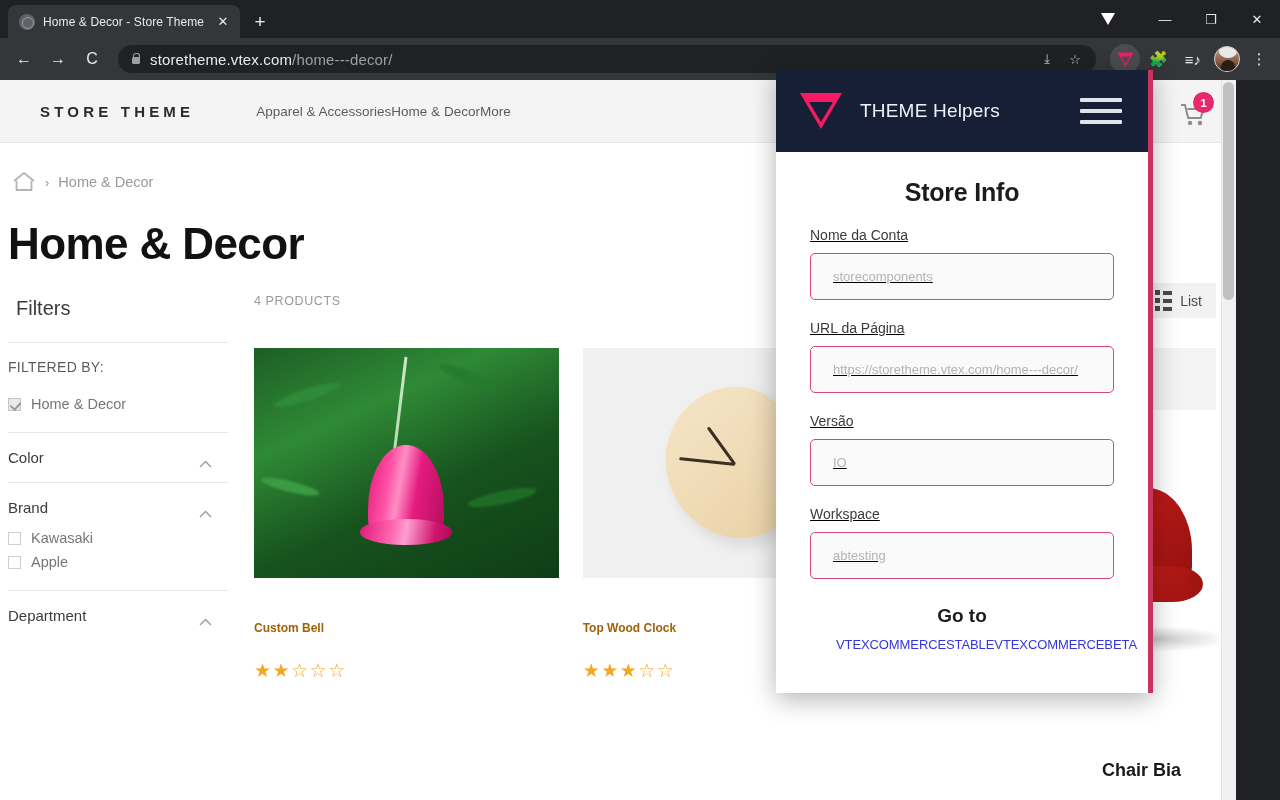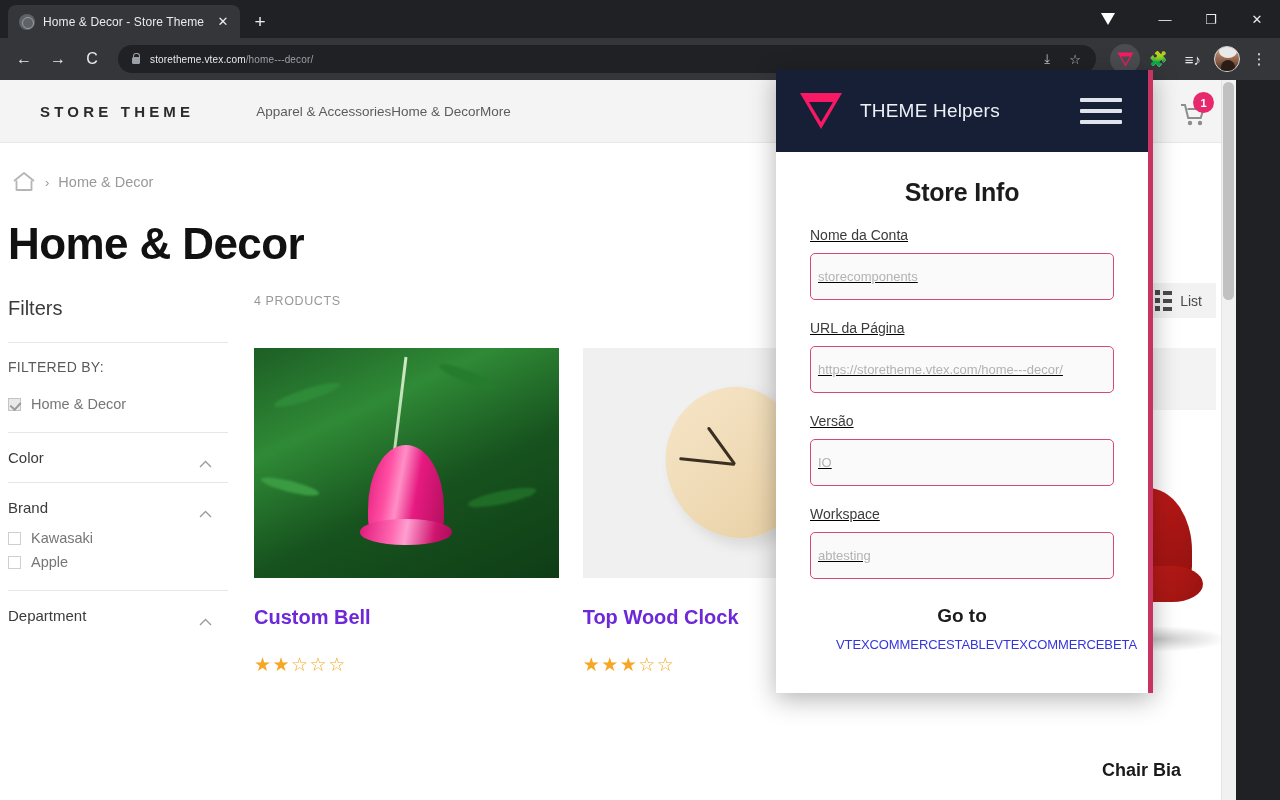--- a/index.html
+++ b/index.html
@@ -63,21 +63,21 @@
     width:32px;height:32px;display:flex;align-items:center;justify-content:center;
     color:#e8eaed; font-size:16px; border-radius:50%;
   }
   .omnibox {
     flex:1; height:28px; background:#202124; border-radius:14px; margin:0 8px;
     display:flex; align-items:center; padding:0 8px 0 12px; gap:9px;
   }
   .lock { width:11px;height:13px; position:relative; flex:0 0 11px;}
   .lock::before{content:"";position:absolute;left:1.5px;top:4px;width:8px;height:7px;background:#9aa0a6;border-radius:1.5px;}
   .lock::after{content:"";position:absolute;left:3px;top:0px;width:5px;height:6px;border:1.5px solid #9aa0a6;border-bottom:none;border-radius:3px 3px 0 0;}
-  .url { font-size:10px; color:#9aa0a6; white-space:nowrap; flex:1; letter-spacing:.15px;}
+  .url { font-size:15px; color:#9aa0a6; white-space:nowrap; flex:1; letter-spacing:.15px;}
   .url b { color:#e8eaed; font-weight:normal; }
   .omni-icons { display:flex; align-items:center; gap:10px; padding-right:4px;}
   .oi { width:18px;height:18px;display:flex;align-items:center;justify-content:center;color:#c4c7c5;font-size:13px;}
   .ext-group { display:flex; align-items:center; gap:4px; margin-left:4px; }
   .ext {
     width:30px;height:30px;display:flex;align-items:center;justify-content:center;border-radius:50%;
   }
   .ext.active { background:#4b4c50; }
   .vtex-tri {
     width:17px;height:15px; position:relative;
@@ -139,21 +139,21 @@
   .crumb-sep { color:#999; font-size:13px; }
   .crumb-txt { color:#999; font-size:14.5px; }
   .page-title {
     font-size:44px; font-weight:bold; color:#111; padding:26px 0 0 8px;
     letter-spacing:-.6px;
   }
 
   
   .content { display:flex; padding-left:8px; }
   .filters { width:220px; flex:0 0 220px; padding-top:28px; }
-  .filters-h { font-size:20px; color:#3b3b3b; padding-bottom:22px; }
+  .filters-h { font-size:20px; color:#3b3b3b; padding-bottom:22px;margin-left:8px; }
   .fsep { height:1px; background:#e6e6e6; margin:0 0 0 0; }
   .fgroup { padding:16px 0 16px 0; }
   .fgroup-head { display:flex; align-items:center; justify-content:space-between; padding-right:16px;}
   .fgroup-title { font-size:15px; color:#3b3b3b; }
   .chev { width:13px;height:8px; }
   .fby-label { font-size:14px; color:#5a5a5a; letter-spacing:.3px; padding-bottom:17px;}
   .frow { display:flex; align-items:center; gap:10px; padding:4px 0; }
   .cbox { width:13px;height:13px;border:1px solid #cfcfcf; background:#fff; flex:0 0 13px; position:relative;}
   .cbox.checked { background:#e9e9e9; border-color:#c4c4c4; }
   .cbox.checked::after {
@@ -178,21 +178,21 @@
   .list-wrap { display:flex; flex-direction:column; gap:3px; }
   .list-row { display:flex; gap:3px; align-items:center; }
   .list-row i.sq { width:5px;height:5px;background:currentColor;display:block;}
   .list-row i.ln { width:9px;height:4px;background:currentColor;display:block;}
 
   .grid {
     display:grid; grid-template-columns:repeat(3, 1fr); gap:24px; margin-top:30px;
   }
   .card { }
   .card-img { width:100%; height:230px; background:#f0f0f0; position:relative; overflow:hidden; }
-  .card-title { font-size:20px; font-weight:bold; color:#6d28d9; margin-top:28px; }
+  .card-title { font-size:12px; font-weight:bold; color:#a16207; margin-top:43px; }
   .stars { margin-top:24px; font-size:19px; letter-spacing:1.5px; color:#f5a623; white-space:nowrap;}
 
   
   .img-bell { background:linear-gradient(155deg,#1d5e25 0%,#2f8a36 30%,#17531e 60%,#0f3d16 100%); }
   .bell-body {
     position:absolute; left:50%; top:42%; transform:translateX(-50%);
     width:76px;height:92px;
     background:linear-gradient(100deg,#e0177a 0%,#ff4fa3 28%,#ff8fc6 42%,#e61a80 62%,#b20f5e 100%);
     border-radius:52% 52% 14% 14%/72% 72% 22% 22%;
   }
@@ -263,21 +263,21 @@
   .popup-logo { width:46px;height:40px; flex:0 0 46px; }
   .popup-title { color:#eef1f6; font-size:19px; margin-left:16px; letter-spacing:.2px;}
   .hamburger { margin-left:auto; width:42px; display:flex;flex-direction:column; gap:7px;}
   .hamburger i { display:block; height:4px; background:#dfe4ec; border-radius:1px;}
   .popup-body { padding:26px 34px 0 34px; }
   .popup-h2 { text-align:center; font-size:25px; font-weight:bold; color:#1c1c1c; letter-spacing:-.2px;}
   .field { margin-top:20px;text-decoration:underline; }
   .field-label { font-size:14px; color:#3b3b3b; margin-bottom:10px; }
   .field-input {
     height:47px; border:1.6px solid #d6477b; border-radius:5px; background:#fafafa;
-    display:flex; align-items:center; padding:0 7px; font-size:13px; color:#b3b3b3;
+    display:flex; align-items:center; padding:0 22px; font-size:13px; color:#b3b3b3;
     white-space:nowrap; overflow:hidden;
   }
   .goto-h { text-align:center; font-size:19px; font-weight:bold; color:#1c1c1c; margin-top:26px;}
   .goto-links { display:flex; justify-content:space-between; padding:10px 2px 0 26px; }
   .goto-link { color:#3535dd; font-size:13px; letter-spacing:-.1px; }
 </style>
 </head>
 <body>
 
 <div class="browser">

